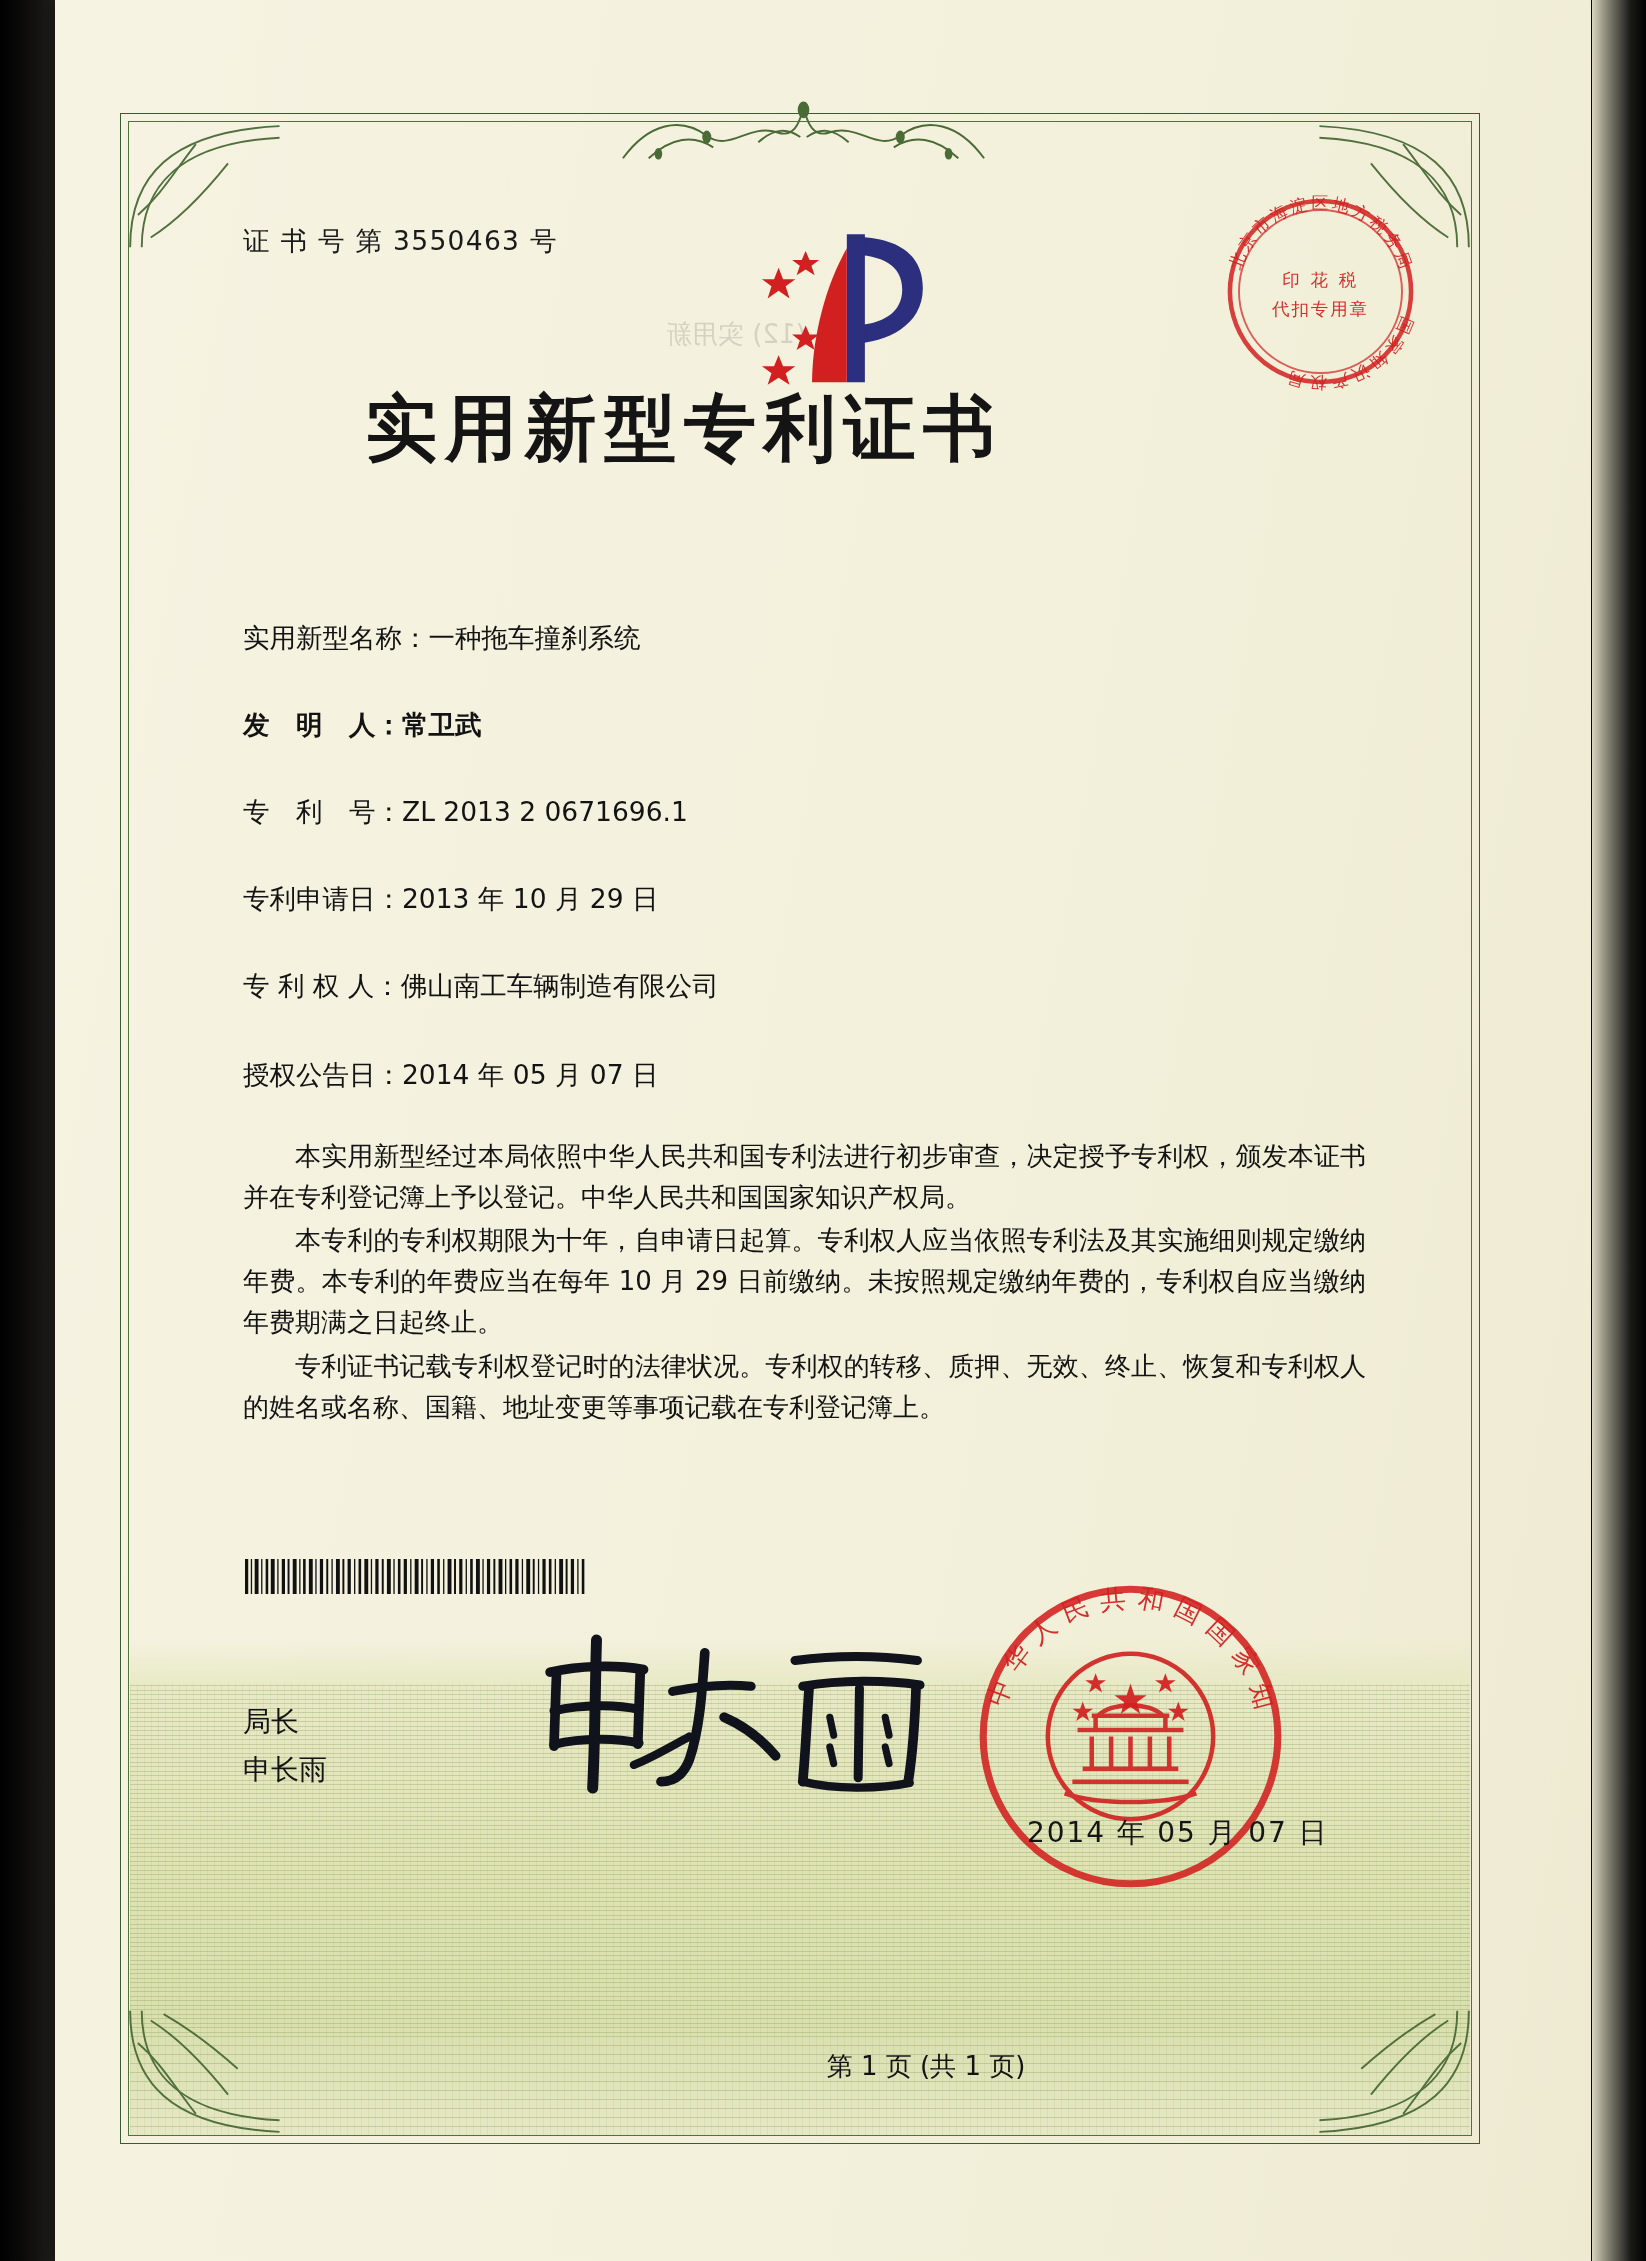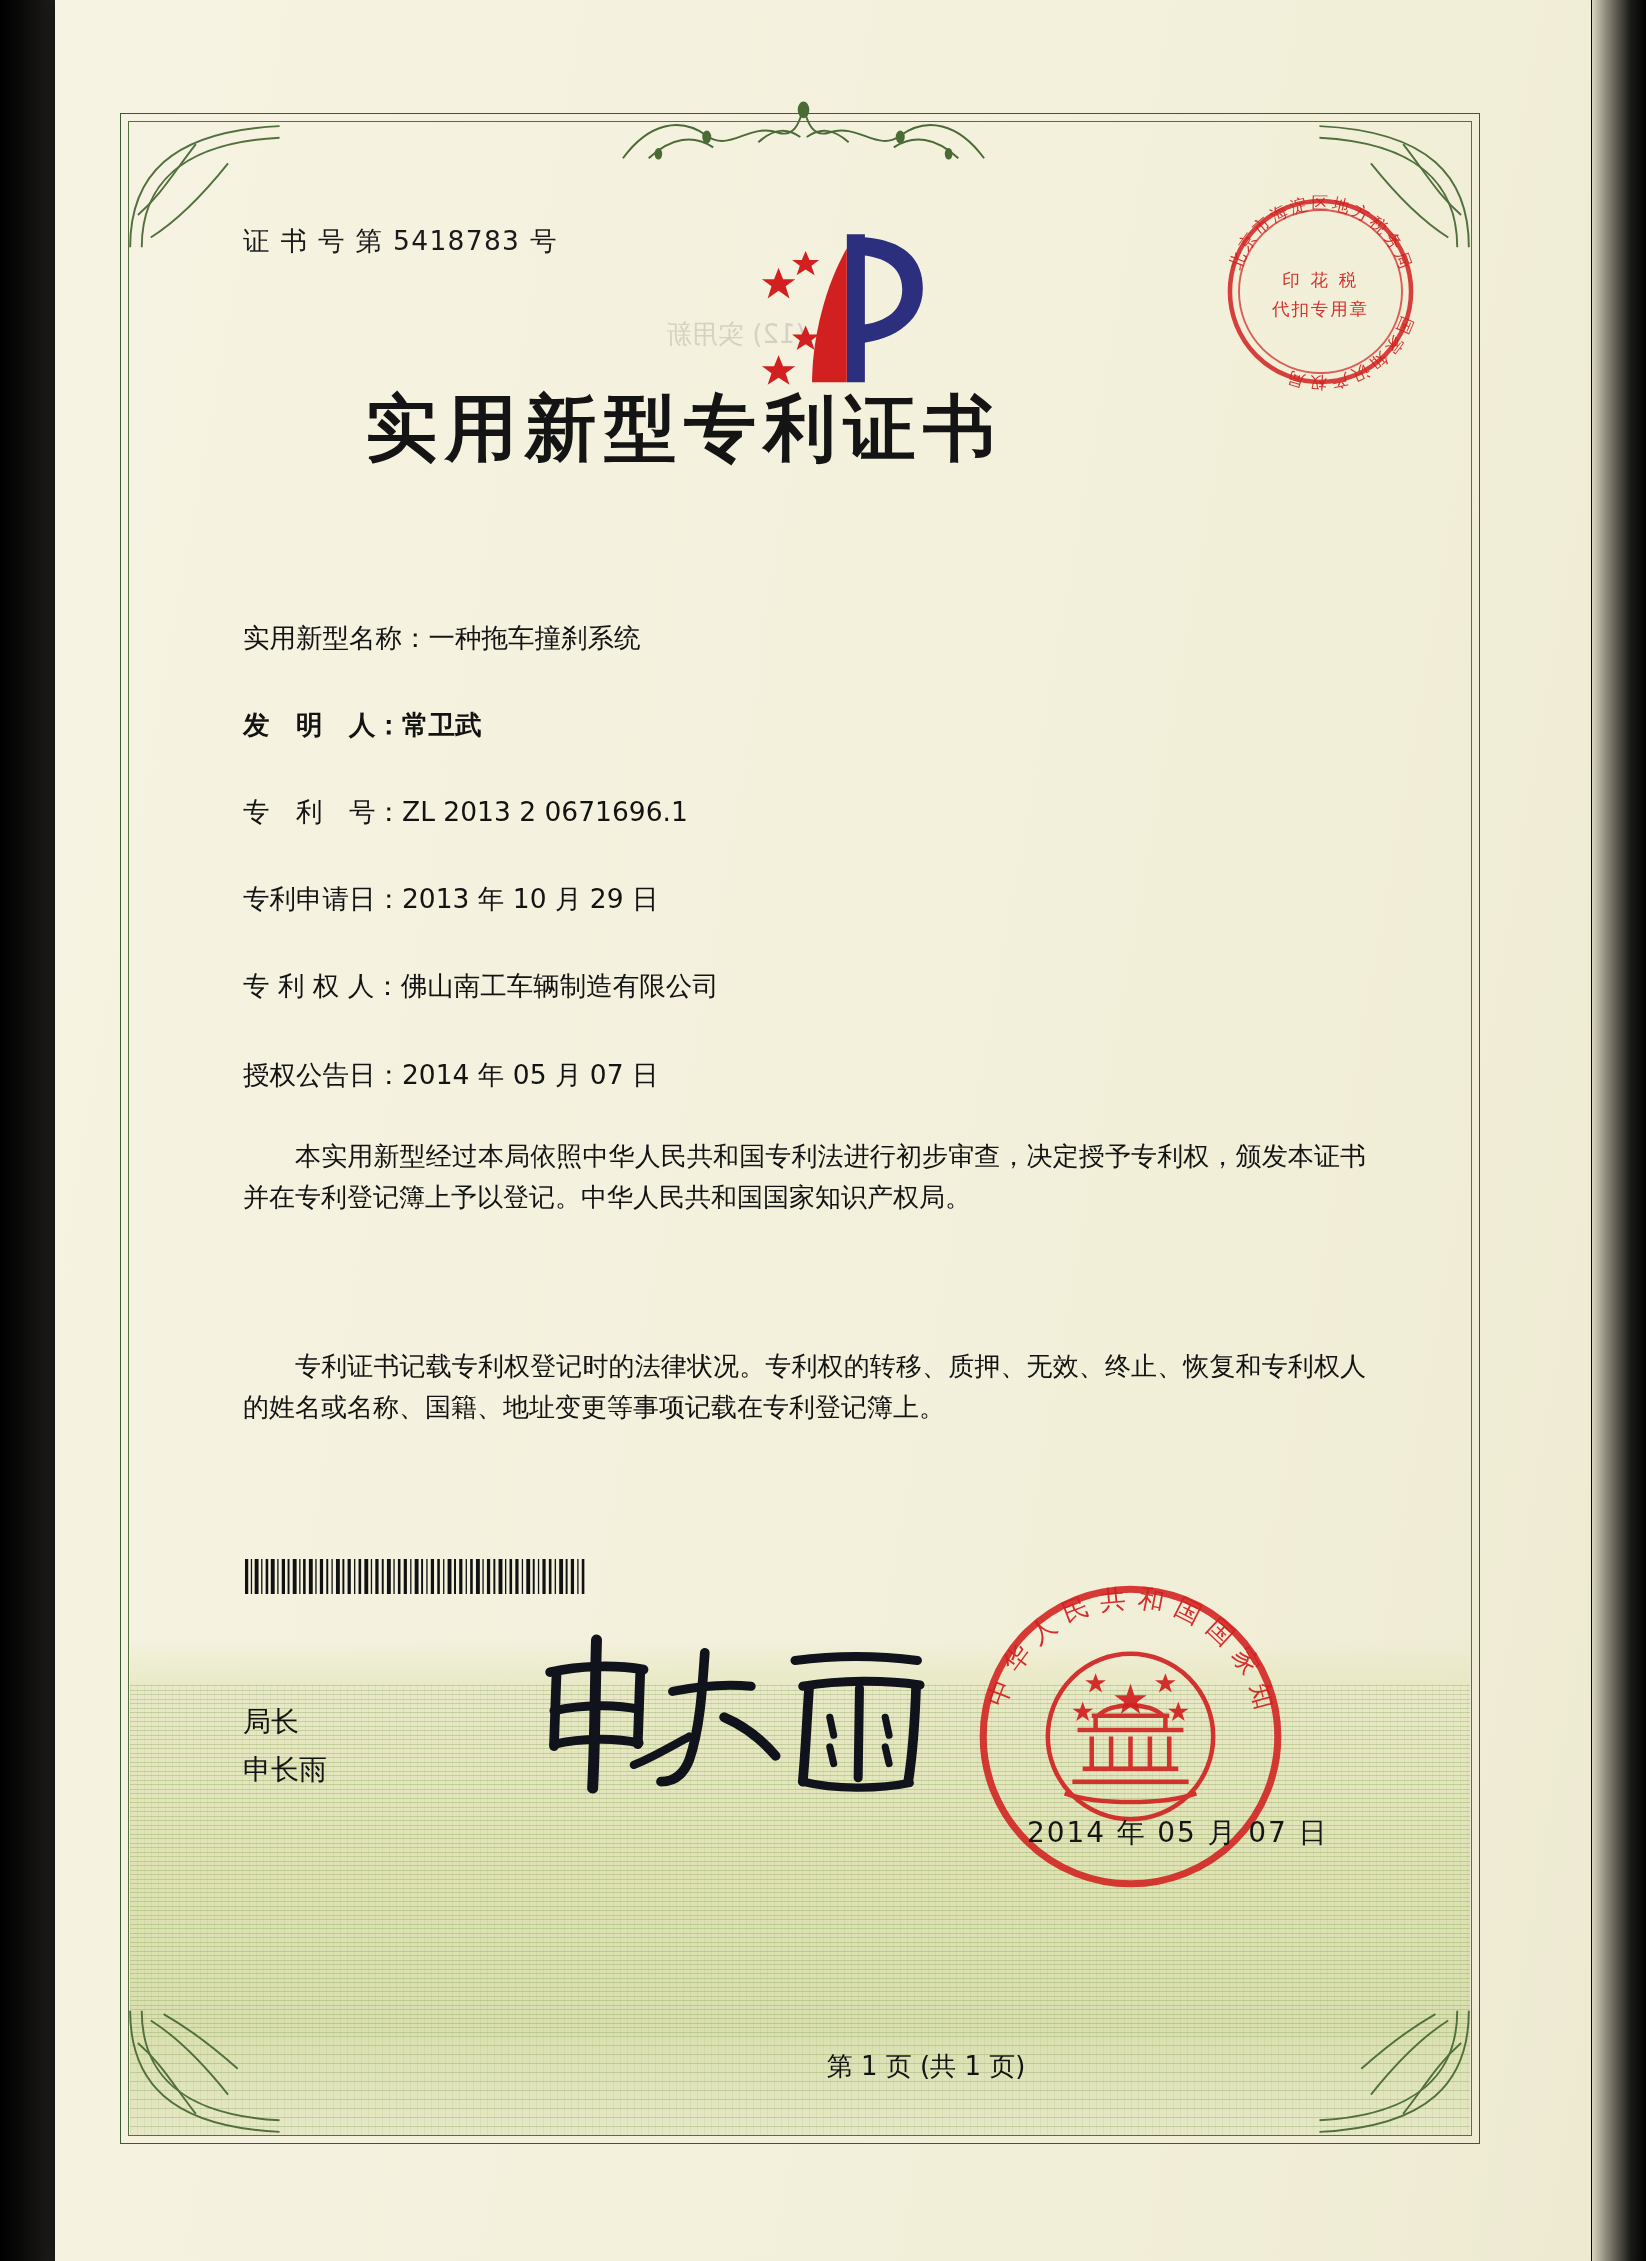--- a/index.html
+++ b/index.html
@@ -339,21 +339,21 @@
           <path d="M40 185 C 80 160, 120 120, 160 70"></path>
           <path d="M60 195 C 95 175, 130 150, 175 110"></path>
         </g>
       </svg>
     </div>
 
     <div id="content">
 
       <div id="ghost">(12) 实用新</div>
 
-      <div id="cert-number">证 书 号 第 5418783 号</div>
+      <div id="cert-number">证 书 号 第 3550463 号</div>
 
       <div id="logo">
         <svg viewBox="0 0 330 250" xmlns="http://www.w3.org/2000/svg">
 
           <path d="M158 12 C 230 12, 268 40, 268 92 C 268 150, 212 176, 160 178 L 160 150 C 206 148, 236 130, 236 94 C 236 56, 204 40, 156 40 Z" fill="#2b2f7e"></path>
           <path d="M150 8 L 178 8 L 178 238 L 150 238 Z" fill="#2b2f7e"></path>
 
           <path d="M150 30 L 150 238 L 96 238 C 96 180, 112 96, 150 30 Z" fill="#d1201f"></path>
 
           <g fill="#d1201f">
@@ -399,20 +399,21 @@
         <span class="lbl">专利申请日：</span><span class="val">2013 年 10 月 29 日</span>
       </div>
       <div class="field" id="f5">
         <span class="lbl">专 利 权 人：</span><span class="val">佛山南工车辆制造有限公司</span>
       </div>
       <div class="field" id="f6">
         <span class="lbl">授权公告日：</span><span class="val">2014 年 05 月 07 日</span>
       </div>
 
       <div class="para" id="p1">本实用新型经过本局依照中华人民共和国专利法进行初步审查，决定授予专利权，颁发本证书并在专利登记簿上予以登记。中华人民共和国国家知识产权局。</div>
+      <div class="para" id="p2">本专利的专利权期限为十年，自申请日起算。专利权人应当依照专利法及其实施细则规定缴纳年费。本专利的年费应当在每年 10 月 29 日前缴纳。未按照规定缴纳年费的，专利权自应当缴纳年费期满之日起终止。</div>
       <div class="para" id="p3">专利证书记载专利权登记时的法律状况。专利权的转移、质押、无效、终止、恢复和专利权人的姓名或名称、国籍、地址变更等事项记载在专利登记簿上。</div>
 
       <div id="barcode">
         <svg viewBox="0 0 620 55" xmlns="http://www.w3.org/2000/svg" preserveAspectRatio="none">
           <g fill="#111">
             <rect x="0" y="0" width="5" height="55"></rect>
               <rect x="9" y="0" width="2" height="55"></rect>
             <rect x="15" y="0" width="6" height="55"></rect>
               <rect x="25" y="0" width="2" height="55"></rect>
             <rect x="32" y="0" width="4" height="55"></rect>

